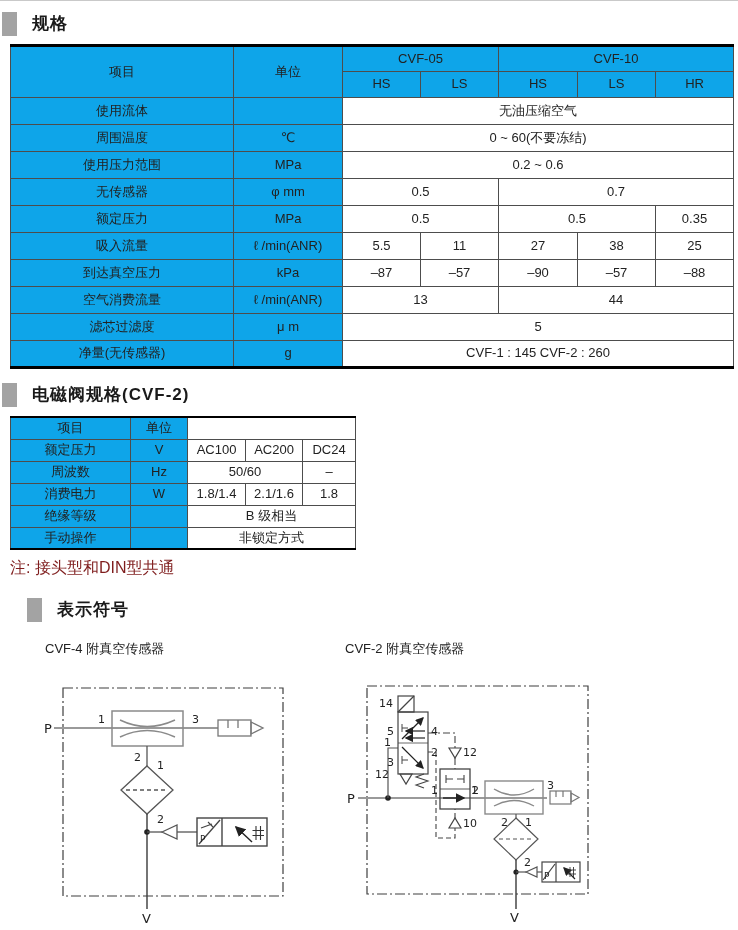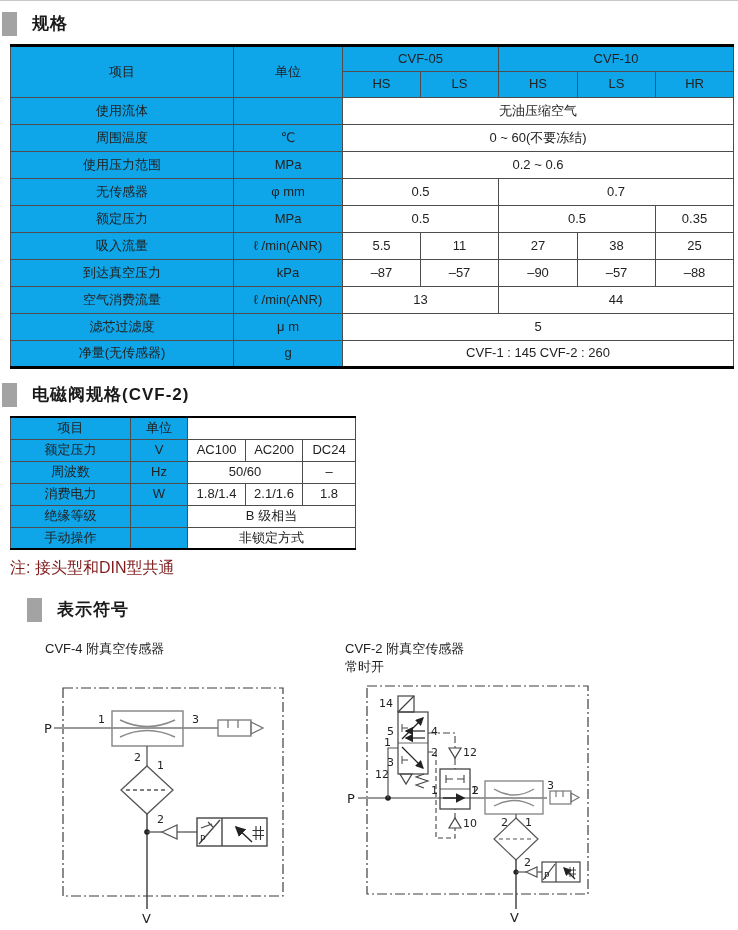--- a/index.html
+++ b/index.html
@@ -261,21 +261,20 @@
           <text x="117" y="147">2</text>
           <text class="small" x="160" y="166">P</text>
           <text class="big" x="102" y="247">V</text>
         </g>
       </svg>
     </div>
 
     <div class="diagram">
       <div class="diag-titlebox">
         <div class="diag-title">CVF-2  附真空传感器</div>
-        <div class="diag-sub">常时开</div>
       </div>
       <svg width="300" height="250" viewBox="0 0 300 250">
         <defs>
           <marker id="m2" viewBox="0 0 10 10" refX="8.5" refY="5" markerWidth="7" markerHeight="7" orient="auto-start-reverse">
             <path d="M0 0 L10 5 L0 10 Z" fill="#222"></path>
           </marker>
         </defs>
         <g>
           <rect x="27" y="10" width="221" height="208" fill="none" stroke="#3f3f3f" stroke-width="1.2" stroke-dasharray="10 3 2 3"></rect>
         </g>

